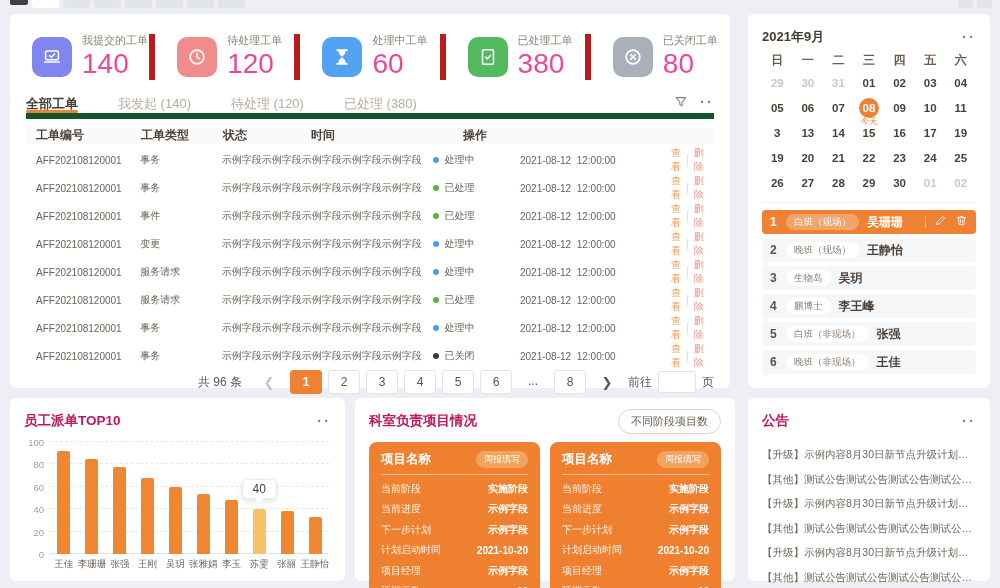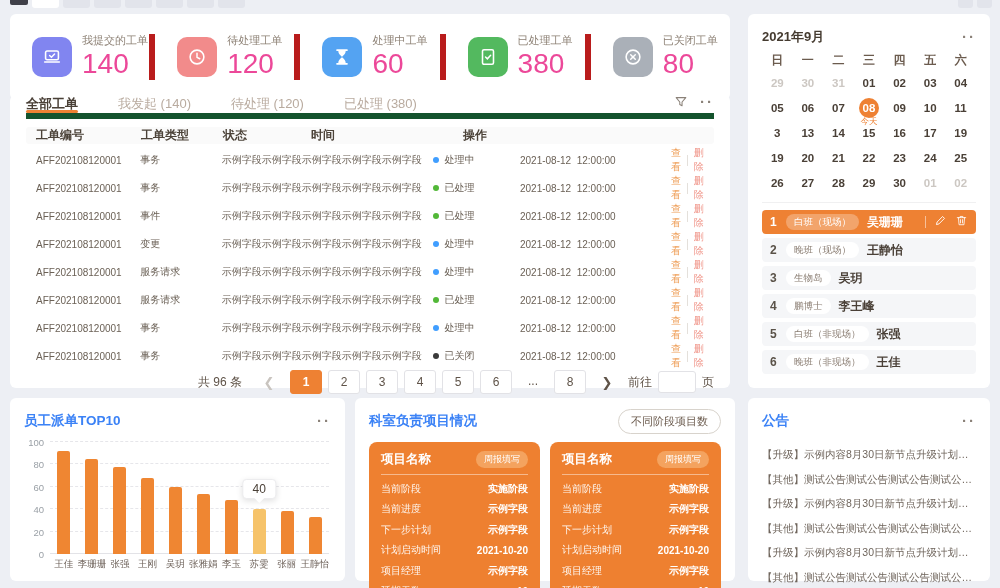--- a/index.html
+++ b/index.html
@@ -65,21 +65,21 @@
   .shift-name{font-size:12px;font-weight:bold;color:#4a4037;}
   .shift-row.active{background:#ee8133;}
   .shift-row.active .shift-num,.shift-row.active .shift-name{color:#fff;}
   .shift-row.active .shift-tag{background:rgba(255,255,255,.28);color:#fff;}
   .shift-ops{margin-left:auto;display:flex;align-items:center;gap:8px;color:rgba(255,255,255,.95);}
   .shift-ops .vsep{width:1px;height:12px;background:rgba(255,255,255,.5);}
   .shift-ops svg{width:13px;height:13px;cursor:pointer;}
   
   #chartp{left:10px;top:398px;width:335px;height:183px;padding:12px 14px;}
   .panel-head{display:flex;align-items:center;justify-content:space-between;height:22px;}
-  .panel-title{font-size:13.5px;font-weight:bold;color:#3b82f6;}
+  .panel-title{font-size:13.5px;font-weight:bold;color:#be185d;}
   .chart-wrap{position:relative;margin-top:10px;height:130px;}
   .plot{position:absolute;left:26px;right:2px;top:0;height:112px;}
   .gridline{position:absolute;left:0;right:0;border-top:1px dashed #e6e6ea;}
   .gridline.zero{border-top:1px solid #e3e3e7;}
   .ytick{position:absolute;right:100%;margin-right:6px;transform:translateY(-50%);font-size:9.5px;color:#9aa0a6;}
   .bars{position:absolute;left:0;right:0;bottom:0;top:0;display:flex;}
   .bar-col{flex:1;position:relative;display:flex;justify-content:center;align-items:flex-end;}
   .bar{width:13px;border-radius:2px 2px 0 0;background:#ef8632;}
   .bar.hl{background:#f6c36a;}
   .xlabels{position:absolute;left:26px;right:2px;top:116px;display:flex;}

